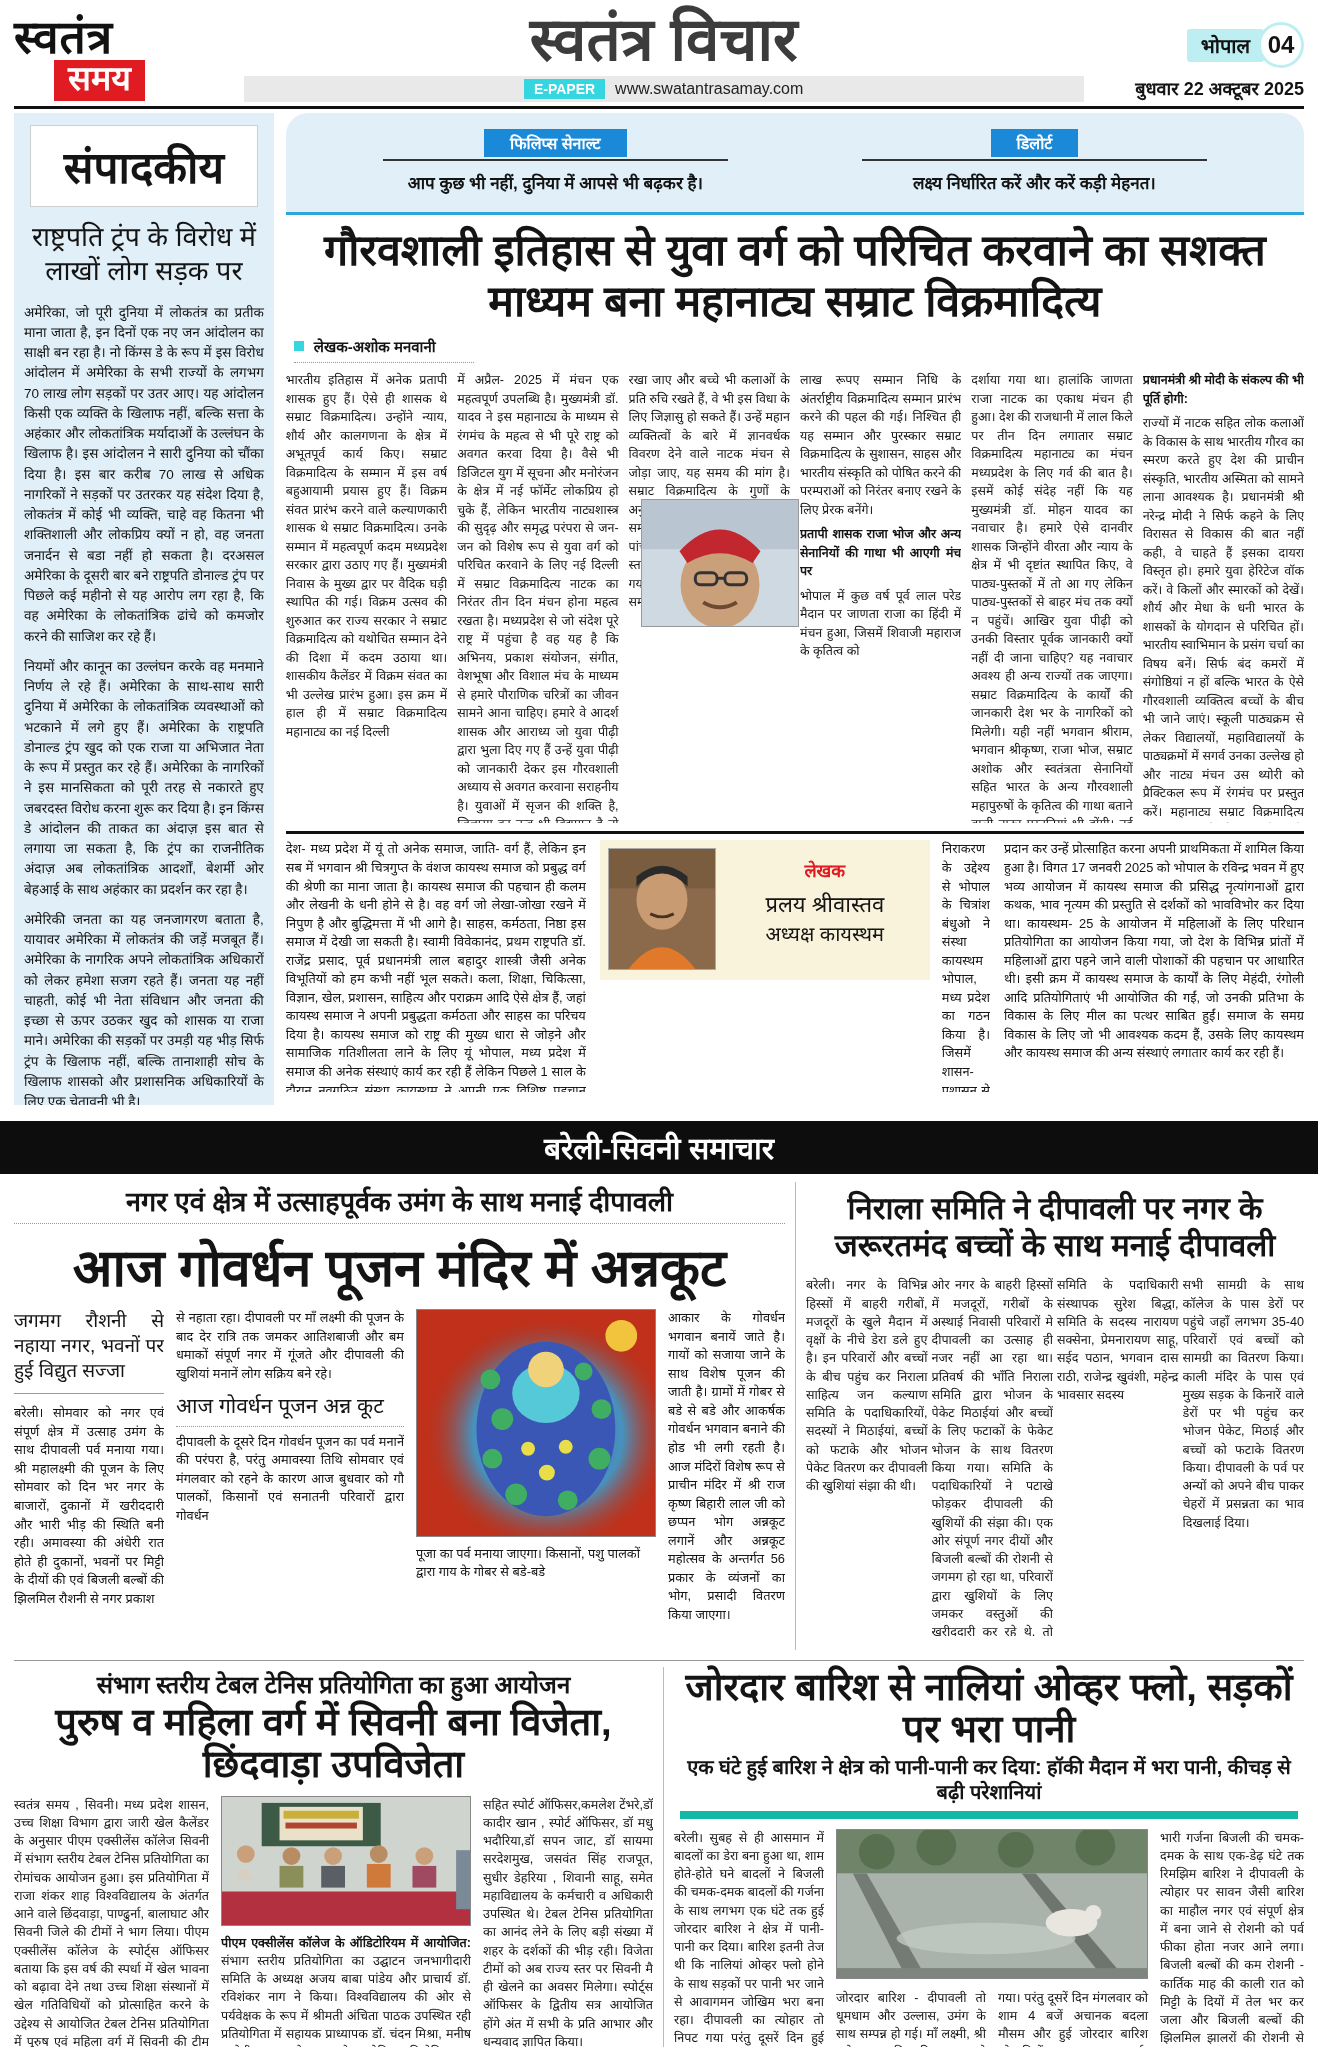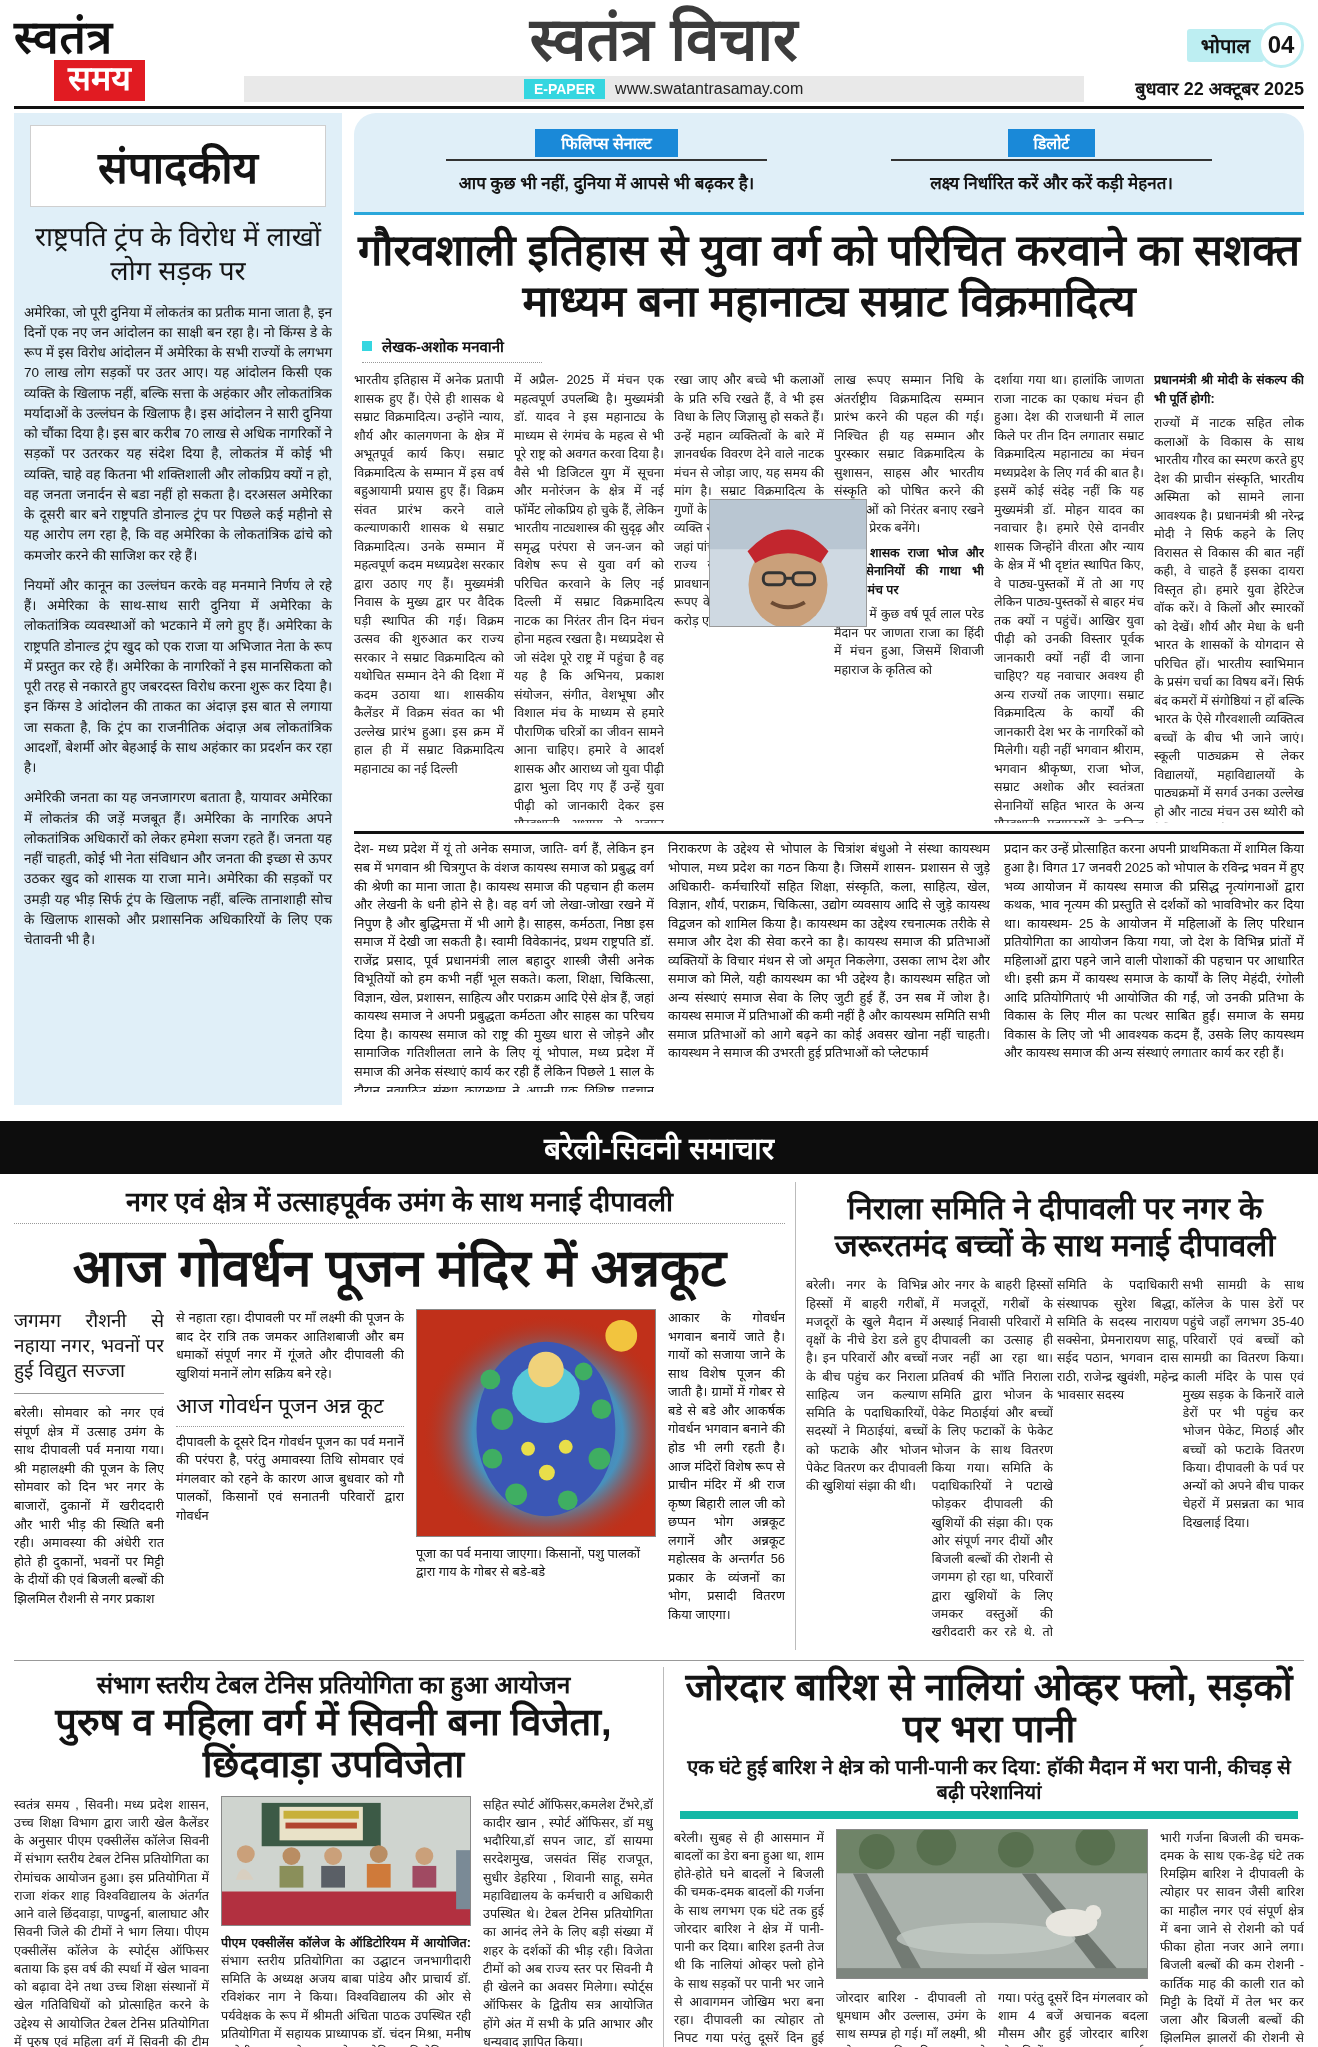--- a/index.html
+++ b/index.html
@@ -207,20 +207,35 @@
           <path d="M62 104 Q79 114 96 104" stroke="#6b4a33" stroke-width="4" fill="none"></path>
         </svg>
       </div>
 
       <div class="kayasth-divider"></div>
 
       <div class="kayasth">
         <div class="kcol kcol-1">देश- मध्य प्रदेश में यूं तो अनेक समाज, जाति- वर्ग हैं, लेकिन इन सब में भगवान श्री चित्रगुप्त के वंशज कायस्थ समाज को प्रबुद्ध वर्ग की श्रेणी का माना जाता है। कायस्थ समाज की पहचान ही कलम और लेखनी के धनी होने से है। वह वर्ग जो लेखा-जोखा रखने में निपुण है और बुद्धिमत्ता में भी आगे है। साहस, कर्मठता, निष्ठा इस समाज में देखी जा सकती है। स्वामी विवेकानंद, प्रथम राष्ट्रपति डॉ. राजेंद्र प्रसाद, पूर्व प्रधानमंत्री लाल बहादुर शास्त्री जैसी अनेक विभूतियों को हम कभी नहीं भूल सकते। कला, शिक्षा, चिकित्सा, विज्ञान, खेल, प्रशासन, साहित्य और पराक्रम आदि ऐसे क्षेत्र हैं, जहां कायस्थ समाज ने अपनी प्रबुद्धता कर्मठता और साहस का परिचय दिया है। कायस्थ समाज को राष्ट्र की मुख्य धारा से जोड़ने और सामाजिक गतिशीलता लाने के लिए यूं भोपाल, मध्य प्रदेश में समाज की अनेक संस्थाएं कार्य कर रही हैं लेकिन पिछले 1 साल के दौरान नवगठित संस्था कायस्थम ने अपनी एक विशिष्ट पहचान कायम की है। बुद्धिजीवियों की पहचान रखने वाले कायस्थ समाज ने मध्य प्रदेश में भी अपना विशिष्ट स्थान बनाया हुआ है।</div>
         <div class="k-center">
           <div class="k-author-row">
+            <div class="k-author-box">
+              <svg class="k-photo" viewBox="0 0 108 122" preserveAspectRatio="none">
+                <rect width="108" height="122" fill="#8a6a4a"></rect>
+                <rect x="0" y="0" width="108" height="40" fill="#7a5c3e"></rect>
+                <ellipse cx="54" cy="52" rx="26" ry="30" fill="#c99b72"></ellipse>
+                <path d="M28 38 Q54 12 80 38 L80 28 Q54 6 28 28 Z" fill="#2a2a2a"></path>
+                <path d="M20 122 Q54 78 88 122 Z" fill="#e07a2a"></path>
+                <path d="M42 66 Q54 72 66 66" stroke="#4a3220" stroke-width="3" fill="none"></path>
+              </svg>
+              <div class="k-author-meta">
+                <div class="k-author-label">लेखक</div>
+                <div class="k-author-name">प्रलय श्रीवास्तव</div>
+                <div class="k-author-title">अध्यक्ष कायस्थम</div>
+              </div>
+            </div>
             <div class="k-center-text">निराकरण के उद्देश्य से भोपाल के चित्रांश बंधुओ ने संस्था कायस्थम भोपाल, मध्य प्रदेश का गठन किया है। जिसमें शासन- प्रशासन से जुड़े अधिकारी- कर्मचारियों सहित शिक्षा, संस्कृति, कला, साहित्य, खेल, विज्ञान, शौर्य, पराक्रम, चिकित्सा, उद्योग व्यवसाय आदि से जुड़े कायस्थ विद्वजन को शामिल किया है। कायस्थम का उद्देश्य रचनात्मक तरीके से समाज और देश की सेवा करने का है। कायस्थ समाज की प्रतिभाओं व्यक्तियों के विचार मंथन से जो अमृत निकलेगा, उसका लाभ देश और समाज को मिले, यही कायस्थम का भी उद्देश्य है। कायस्थम सहित जो अन्य संस्थाएं समाज सेवा के लिए जुटी हुई हैं, उन सब में जोश है। कायस्थ समाज में प्रतिभाओं की कमी नहीं है और कायस्थम समिति सभी समाज प्रतिभाओं को आगे बढ़ने का कोई अवसर खोना नहीं चाहती। कायस्थम ने समाज की उभरती हुई प्रतिभाओं को प्लेटफार्म</div>
           </div>
 
         </div>
         <div class="kcol kcol-4">प्रदान कर उन्हें प्रोत्साहित करना अपनी प्राथमिकता में शामिल किया हुआ है। विगत 17 जनवरी 2025 को भोपाल के रविन्द्र भवन में हुए भव्य आयोजन में कायस्थ समाज की प्रसिद्ध नृत्यांगनाओं द्वारा कथक, भाव नृत्यम की प्रस्तुति से दर्शकों को भावविभोर कर दिया था। कायस्थम- 25 के आयोजन में महिलाओं के लिए परिधान प्रतियोगिता का आयोजन किया गया, जो देश के विभिन्न प्रांतों में महिलाओं द्वारा पहने जाने वाली पोशाकों की पहचान पर आधारित थी। इसी क्रम में कायस्थ समाज के कार्यों के लिए मेहंदी, रंगोली आदि प्रतियोगिताएं भी आयोजित की गईं, जो उनकी प्रतिभा के विकास के लिए मील का पत्थर साबित हुईं। समाज के समग्र विकास के लिए जो भी आवश्यक कदम हैं, उसके लिए कायस्थम और कायस्थ समाज की अन्य संस्थाएं लगातार कार्य कर रही हैं।</div>
       </div>
     </div>
   </section>
 
   <div class="section-bar">बरेली-सिवनी समाचार</div>

